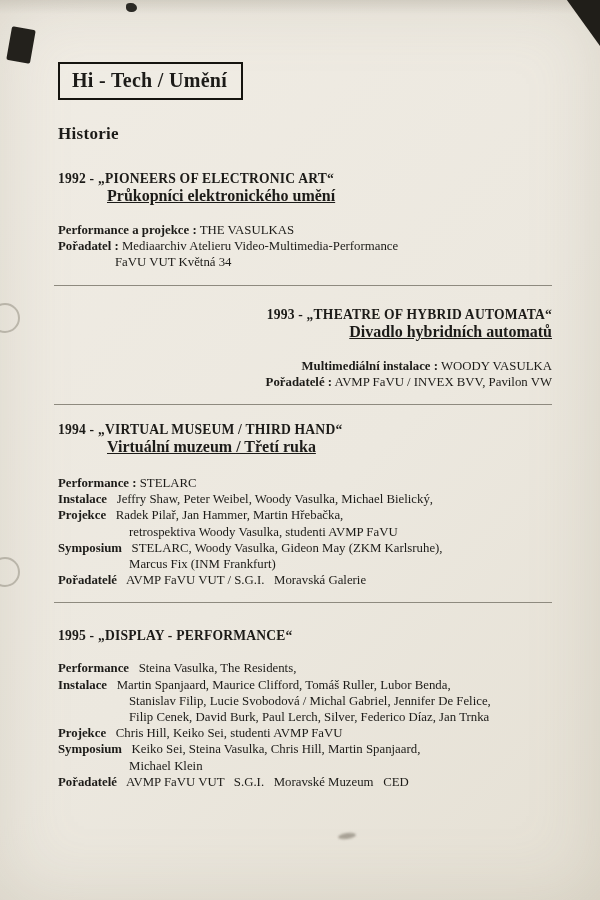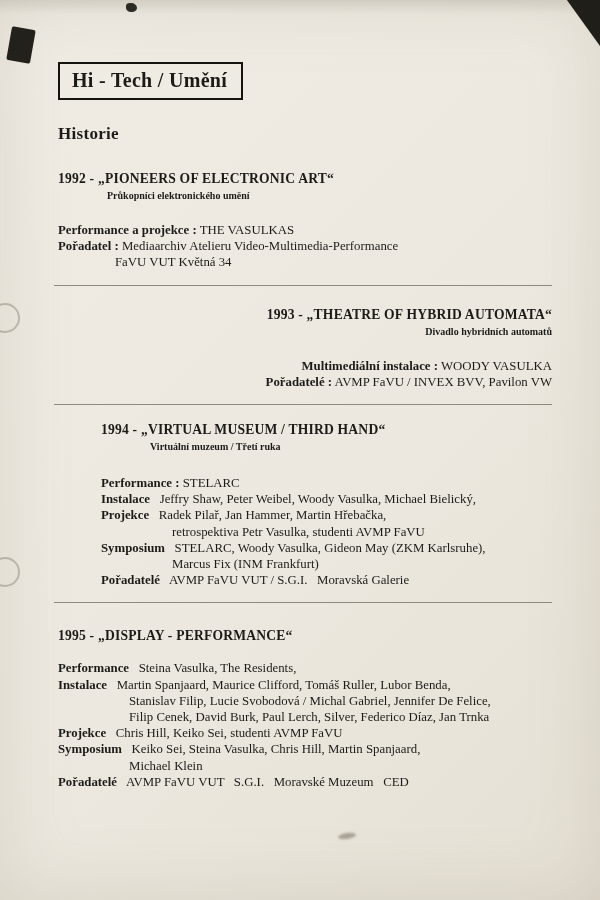--- a/index.html
+++ b/index.html
@@ -16,33 +16,33 @@
 
   .titlebox {
     display:inline-block; border:2px solid #15140f;
     padding:5px 14px 6px 12px;
     font-weight:bold; font-size:20px; letter-spacing:.3px;
     background:rgba(255,255,255,.06);
   }
   .heading { margin-top:24px; font-weight:bold; font-size:17px; letter-spacing:.3px; }
 
   .evt-title { margin:0; font-size:13.6px; font-weight:bold; letter-spacing:.2px; line-height:17px; }
-  .evt-sub   { font-size:10px; font-weight:bold; padding-left:49px; line-height:17px; }
+  .evt-sub   { font-size:16px; font-weight:bold; padding-left:49px; line-height:17px;text-decoration:underline; }
 
   .evt-body { margin-top:18px; }
   .ln { font-size:12.8px; line-height:16.2px; white-space:pre-wrap; }
   .lbl { font-weight:bold; }
   .ind1 { padding-left:57px; }
   .ind2 { padding-left:71px; }
 
   .rule { border:0; border-top:1px solid #8e8a7f; margin:14px 0 0 -4px; width:498px; height:0; }
 
   .s1992 { margin-top:26px; }
   .s1993 { margin-top:20px;text-align:right; }
-  .s1994 { margin-top:16px;margin-left:43px; }
+  .s1994 { margin-top:16px; }
   .s1994 .evt-body { margin-top:20px; }
   .s1995 { margin-top:24px; }
   .s1995 .evt-body { margin-top:16px; }
 
   
   .mark-tl { position:absolute; left:9px; top:28px; width:24px; height:34px;
              background:#23211c; transform:rotate(10deg); border-radius:2px; }
   .mark-top { position:absolute; left:126px; top:3px; width:11px; height:9px;
               background:#2b2a25; border-radius:40% 60% 50% 50%; }
   .mark-tr { position:absolute; right:0; top:0; width:46px; height:46px;
@@ -99,21 +99,21 @@
     <div class="rule"></div>
 
     
     <section class="evt s1994">
       <h3 class="evt-title">1994 - „VIRTUAL MUSEUM / THIRD HAND“</h3>
       <div class="evt-sub">Virtuální muzeum / Třetí ruka</div>
       <div class="evt-body">
         <div class="ln"><span class="lbl">Performance :</span><span> STELARC</span></div>
         <div class="ln"><span class="lbl">Instalace</span><span>   Jeffry Shaw, Peter Weibel, Woody Vasulka, Michael Bielický,</span></div>
         <div class="ln"><span class="lbl">Projekce</span><span>   Radek Pilař, Jan Hammer, Martin Hřebačka,</span></div>
-        <div class="ln ind2"><span>retrospektiva Petr Vasulka, studenti AVMP FaVU</span></div>
+        <div class="ln ind2"><span>retrospektiva Woody Vasulka, studenti AVMP FaVU</span></div>
         <div class="ln"><span class="lbl">Symposium</span><span>   STELARC, Woody Vasulka, Gideon May (ZKM Karlsruhe),</span></div>
         <div class="ln ind2"><span>Marcus Fix (INM Frankfurt)</span></div>
         <div class="ln"><span class="lbl">Pořadatelé</span><span>   AVMP FaVU VUT / S.G.I.   Moravská Galerie</span></div>
       </div>
     </section>
 
     <div class="rule"></div>
 
     
     <section class="evt s1995">

